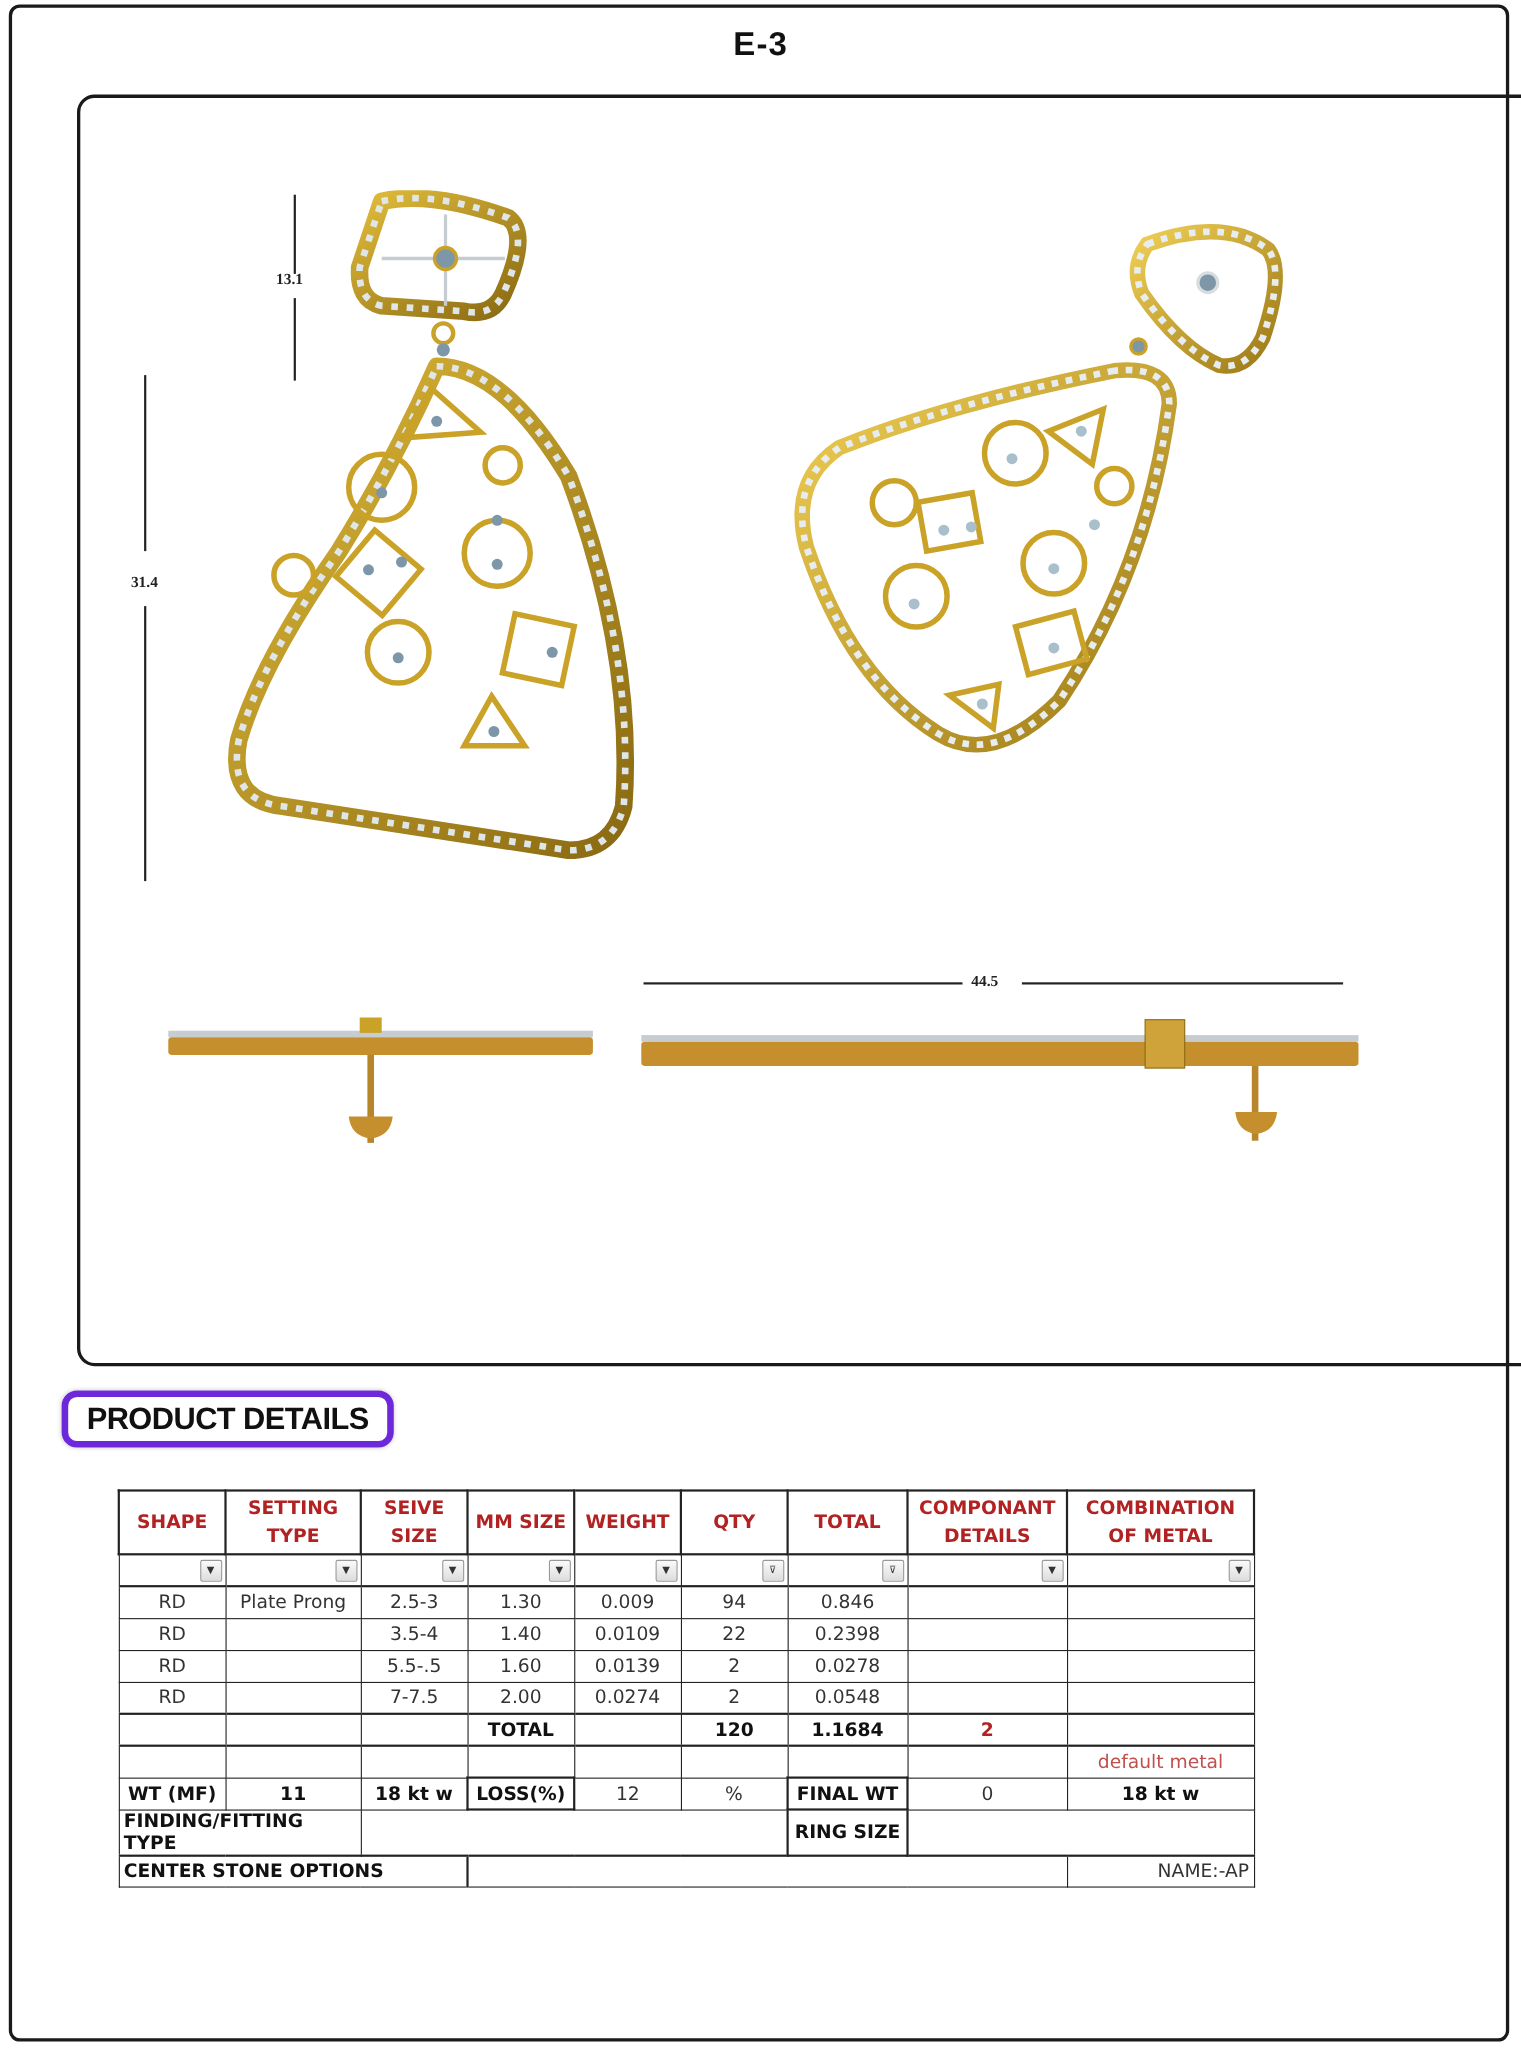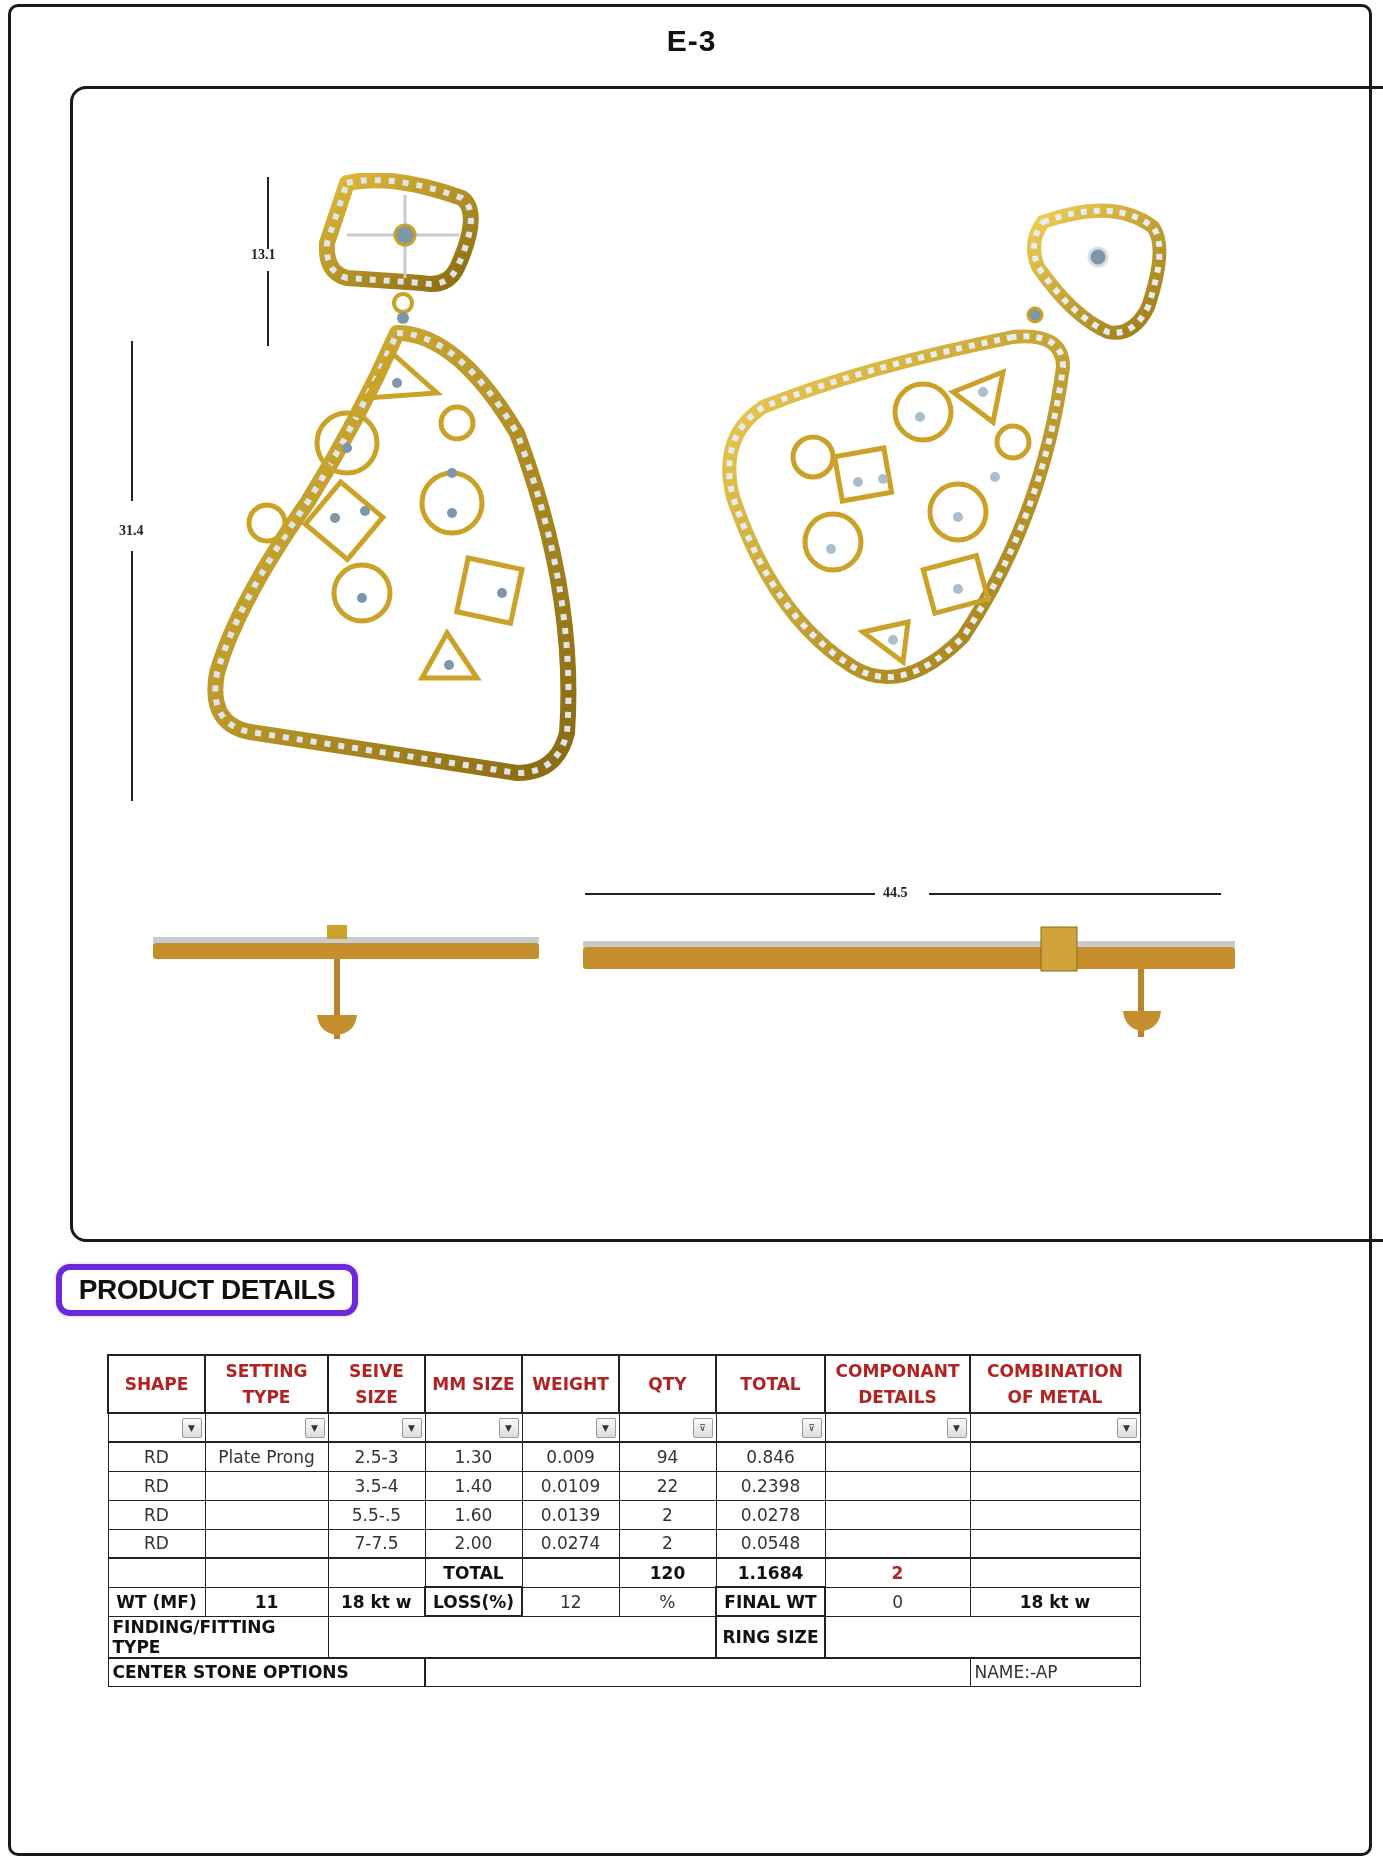--- a/index.html
+++ b/index.html
@@ -221,36 +221,47 @@
     <td></td>
     <td></td>
     <td></td>
     <td class="b">TOTAL</td>
     <td></td>
     <td class="b">120</td>
     <td class="b">1.1684</td>
     <td class="red">2</td>
     <td></td>
   </tr>
+  <tr class="thick-top">
+    <td></td>
+        <td></td>
+        <td></td>
+    <td></td>
+        <td></td>
+        <td></td>
+    <td></td>
+        <td></td>
+    <td class="redlight">default metal</td>
+  </tr>
   <tr>
     <td class="b">WT (MF)</td>
     <td class="b">11</td>
     <td class="b">18 kt w</td>
     <td class="b" style="border-width:2px;">LOSS(%)</td>
     <td>12</td>
     <td>%</td>
     <td class="b" style="border-width:2px;">FINAL WT</td>
     <td>0</td>
     <td class="b">18 kt w</td>
   </tr>
   <tr>
     <td class="lbl" colspan="2">FINDING/FITTING TYPE</td>
     <td colspan="4"></td>
     <td class="b" style="border-width:2px;">RING SIZE</td>
     <td colspan="2"></td>
   </tr>
   <tr class="thick-top">
     <td class="lbl" colspan="3">CENTER STONE OPTIONS</td>
     <td colspan="5" style="border-left-width:2px;"></td>
-    <td style="text-align:left;">NAME:-AP</td>
+    <td style="text-align:right;">NAME:-AP</td>
   </tr>
 </tbody>
   </table>
 
 </body></html>

